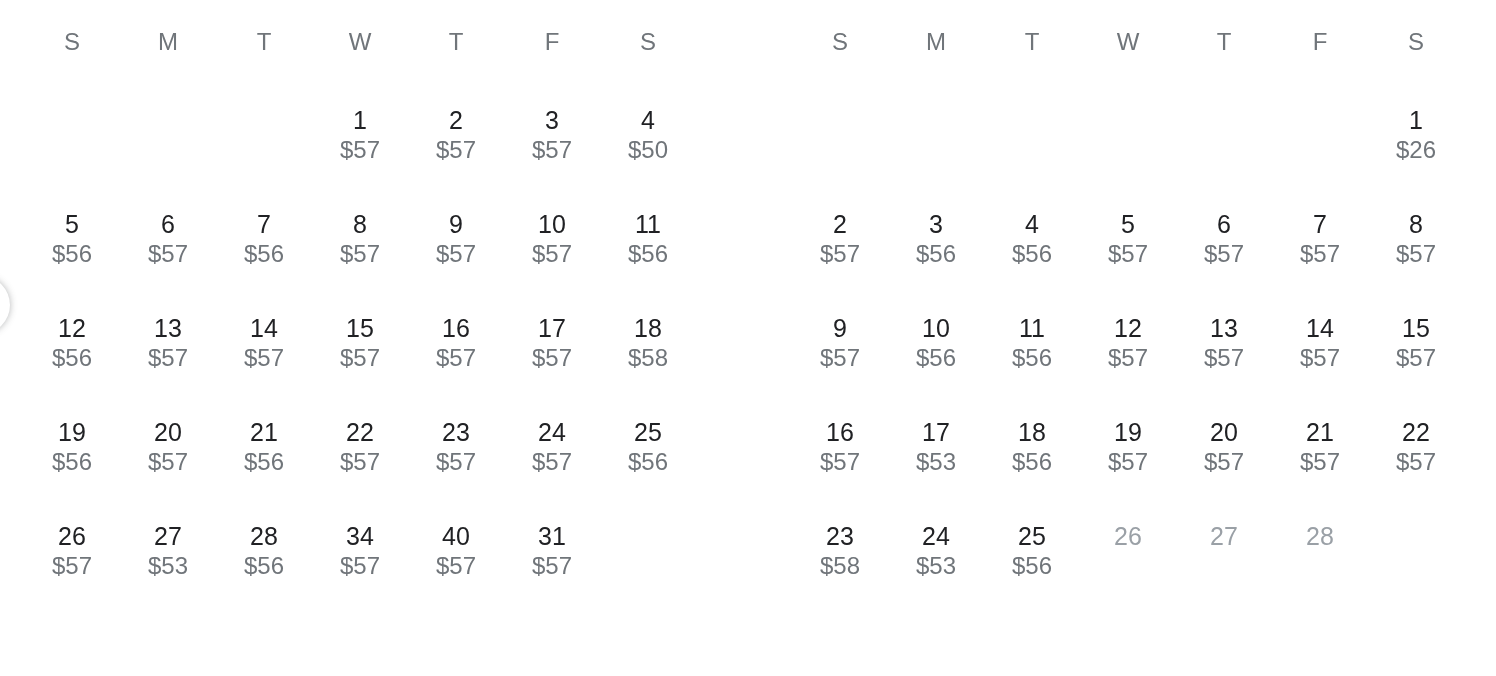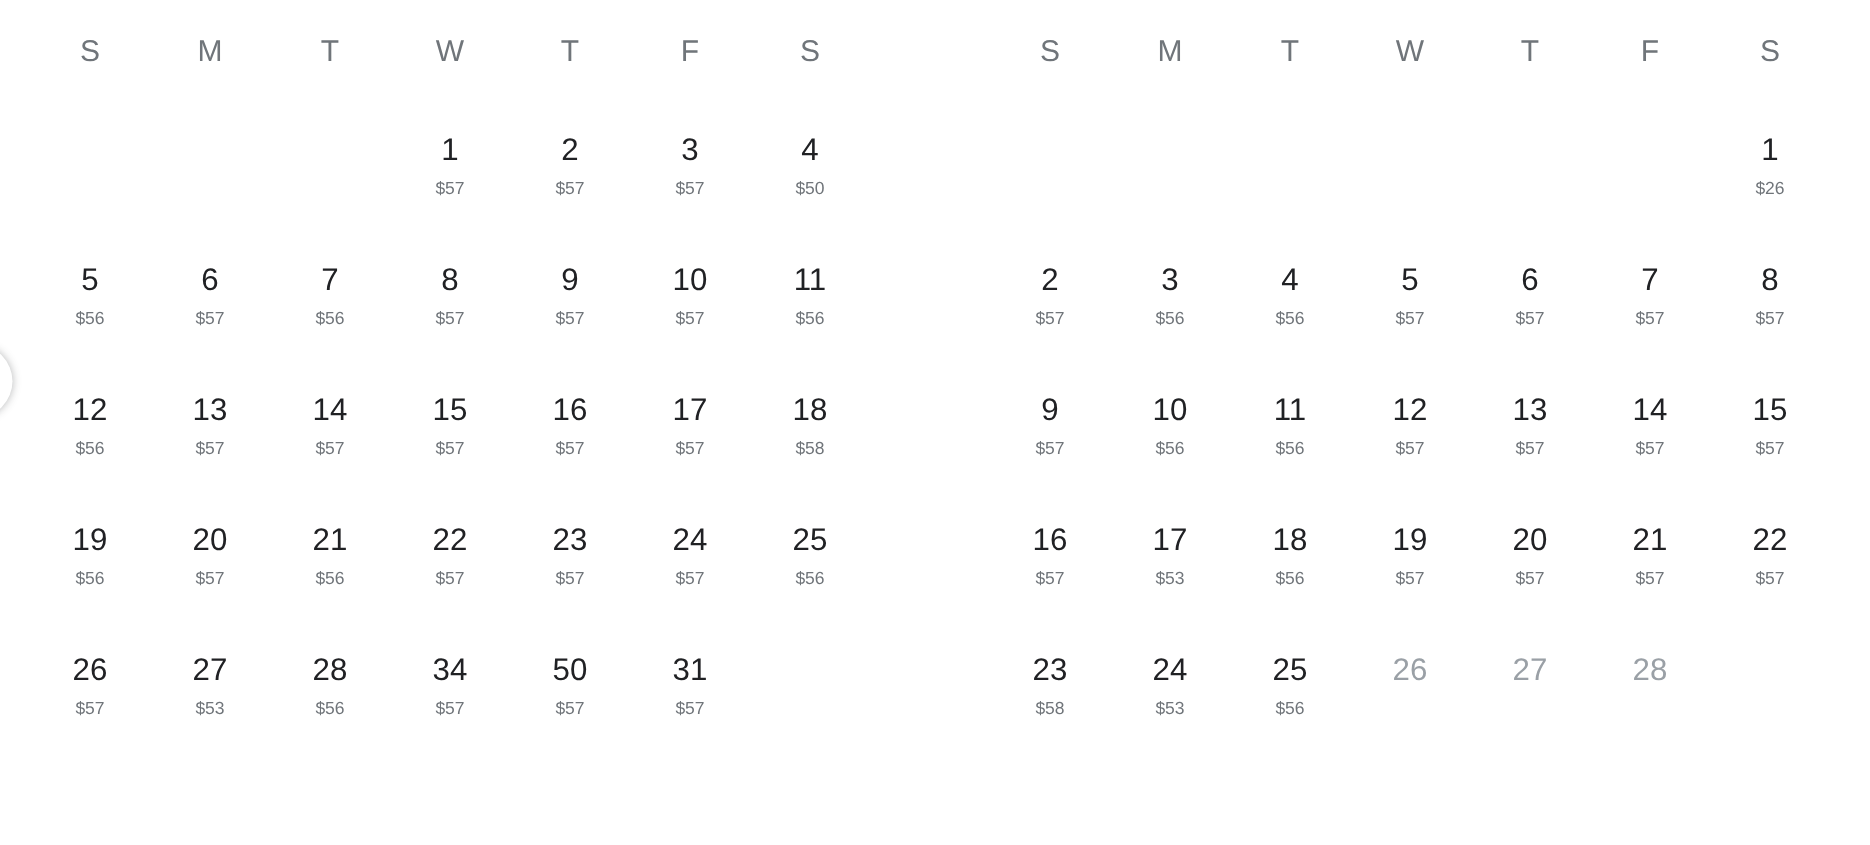--- a/index.html
+++ b/index.html
@@ -47,21 +47,21 @@
   }
   .cell.day{cursor:pointer;}
   .cell.disabled{cursor:default;}
   .daynum{
     font-size:25px;
     line-height:28px;
     color:var(--day-color);
   }
   .cell.disabled .daynum{color:var(--disabled-color);}
   .price{
-    font-size:14px;
+    font-size:24px;
     line-height:22px;
     margin-top:5px;
     color:var(--price-color);
   }
   .nav-prev{
     position:absolute;
     left:-48px;
     top:276px;
     width:58px;
     height:58px;
@@ -204,21 +204,21 @@
           </div>
           <div class="cell day">
             <span class="daynum">28</span>
             <span class="price">$56</span>
           </div>
           <div class="cell day">
             <span class="daynum">34</span>
             <span class="price">$57</span>
           </div>
           <div class="cell day">
-            <span class="daynum">50</span>
+            <span class="daynum">40</span>
             <span class="price">$57</span>
           </div>
           <div class="cell day">
             <span class="daynum">31</span>
             <span class="price">$57</span>
           </div>
           <div class="cell empty"></div>
         </div>
     </section>
     <section class="month">

